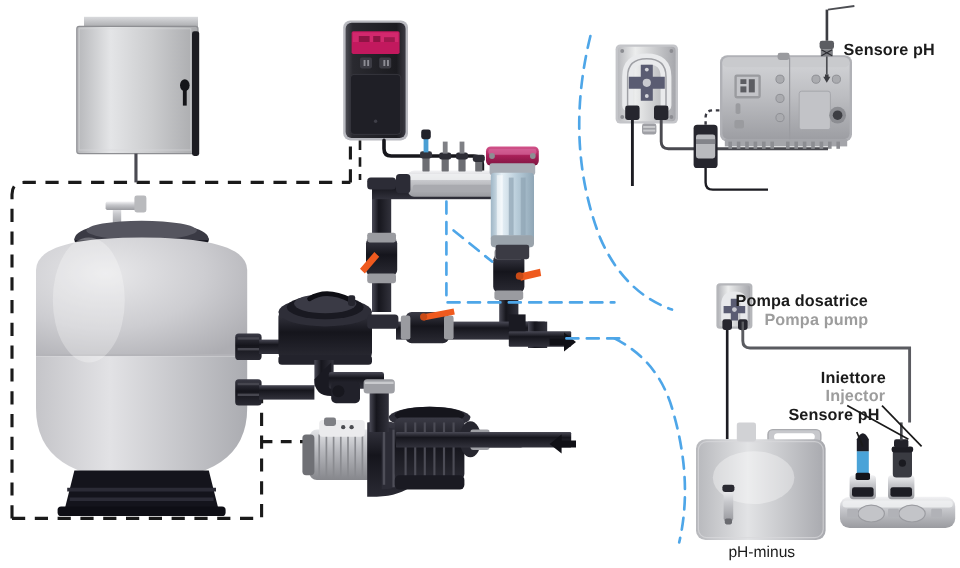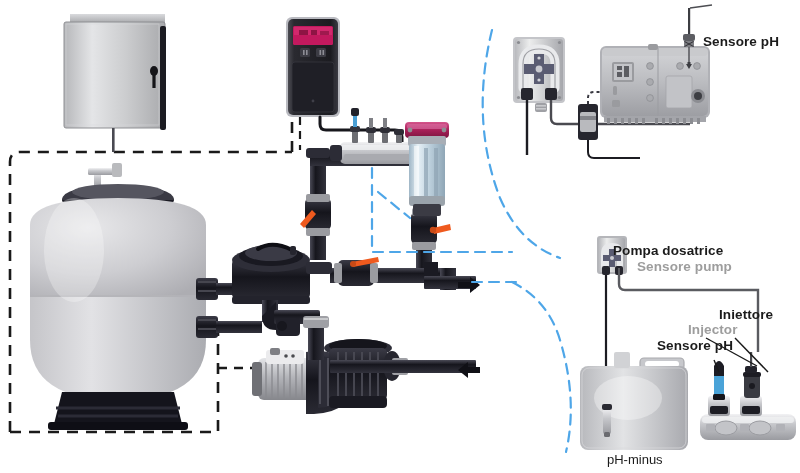--- a/index.html
+++ b/index.html
@@ -481,22 +481,22 @@
     <path d="M706 338 L757 366"></path>
     <path d="M735 338 L768 372"></path>
     <path d="M714 360 L719 372"></path>
   </g>
 
 </svg>
 
 <div class="lbl lbl-it" style="left:703px;top:34px;">Sensore pH</div>
 
 <div class="lbl lbl-it" style="left:613px;top:243px;">Pompa dosatrice</div>
-<div class="lbl lbl-en" style="left:637px;top:259px;">Sensore pump</div>
-
-<div class="lbl lbl-it" style="left:719px;top:307px;">Iniettore</div>
+<div class="lbl lbl-en" style="left:637px;top:259px;">Pompa pump</div>
+
+<div class="lbl lbl-it" style="left:684px;top:307px;">Iniettore</div>
 <div class="lbl lbl-en" style="left:688px;top:322px;text-align:right;">Injector</div>
 
 <div class="lbl lbl-it" style="left:657px;top:338px;">Sensore pH</div>
 
 <div class="lbl lbl-tank" style="left:607px;top:452px;">pH-minus</div>
 
 </div>
 
 </body></html>

